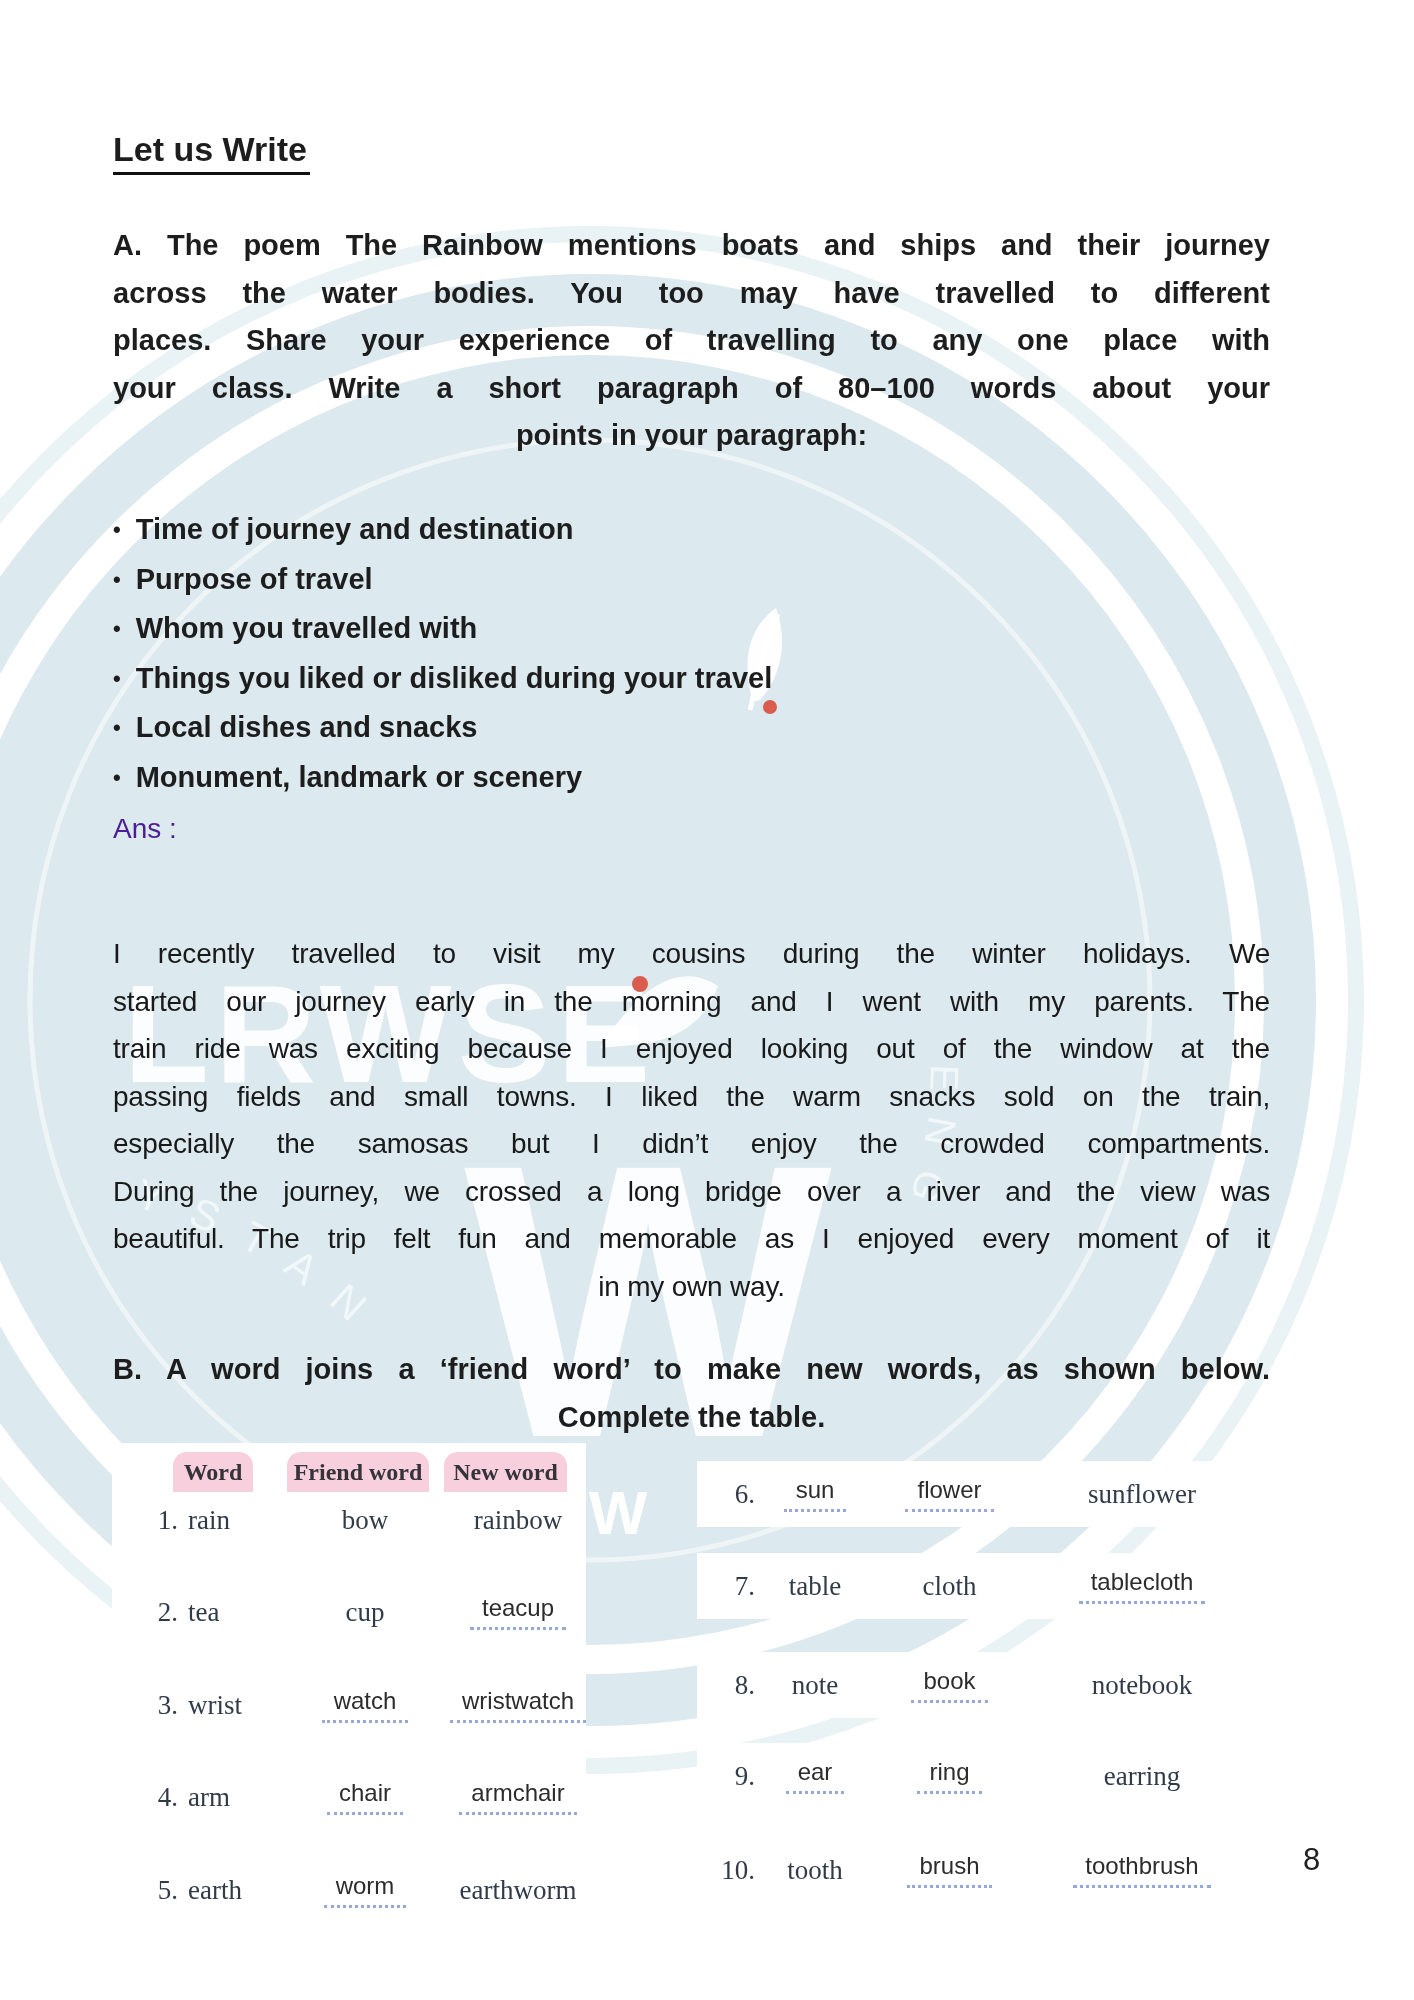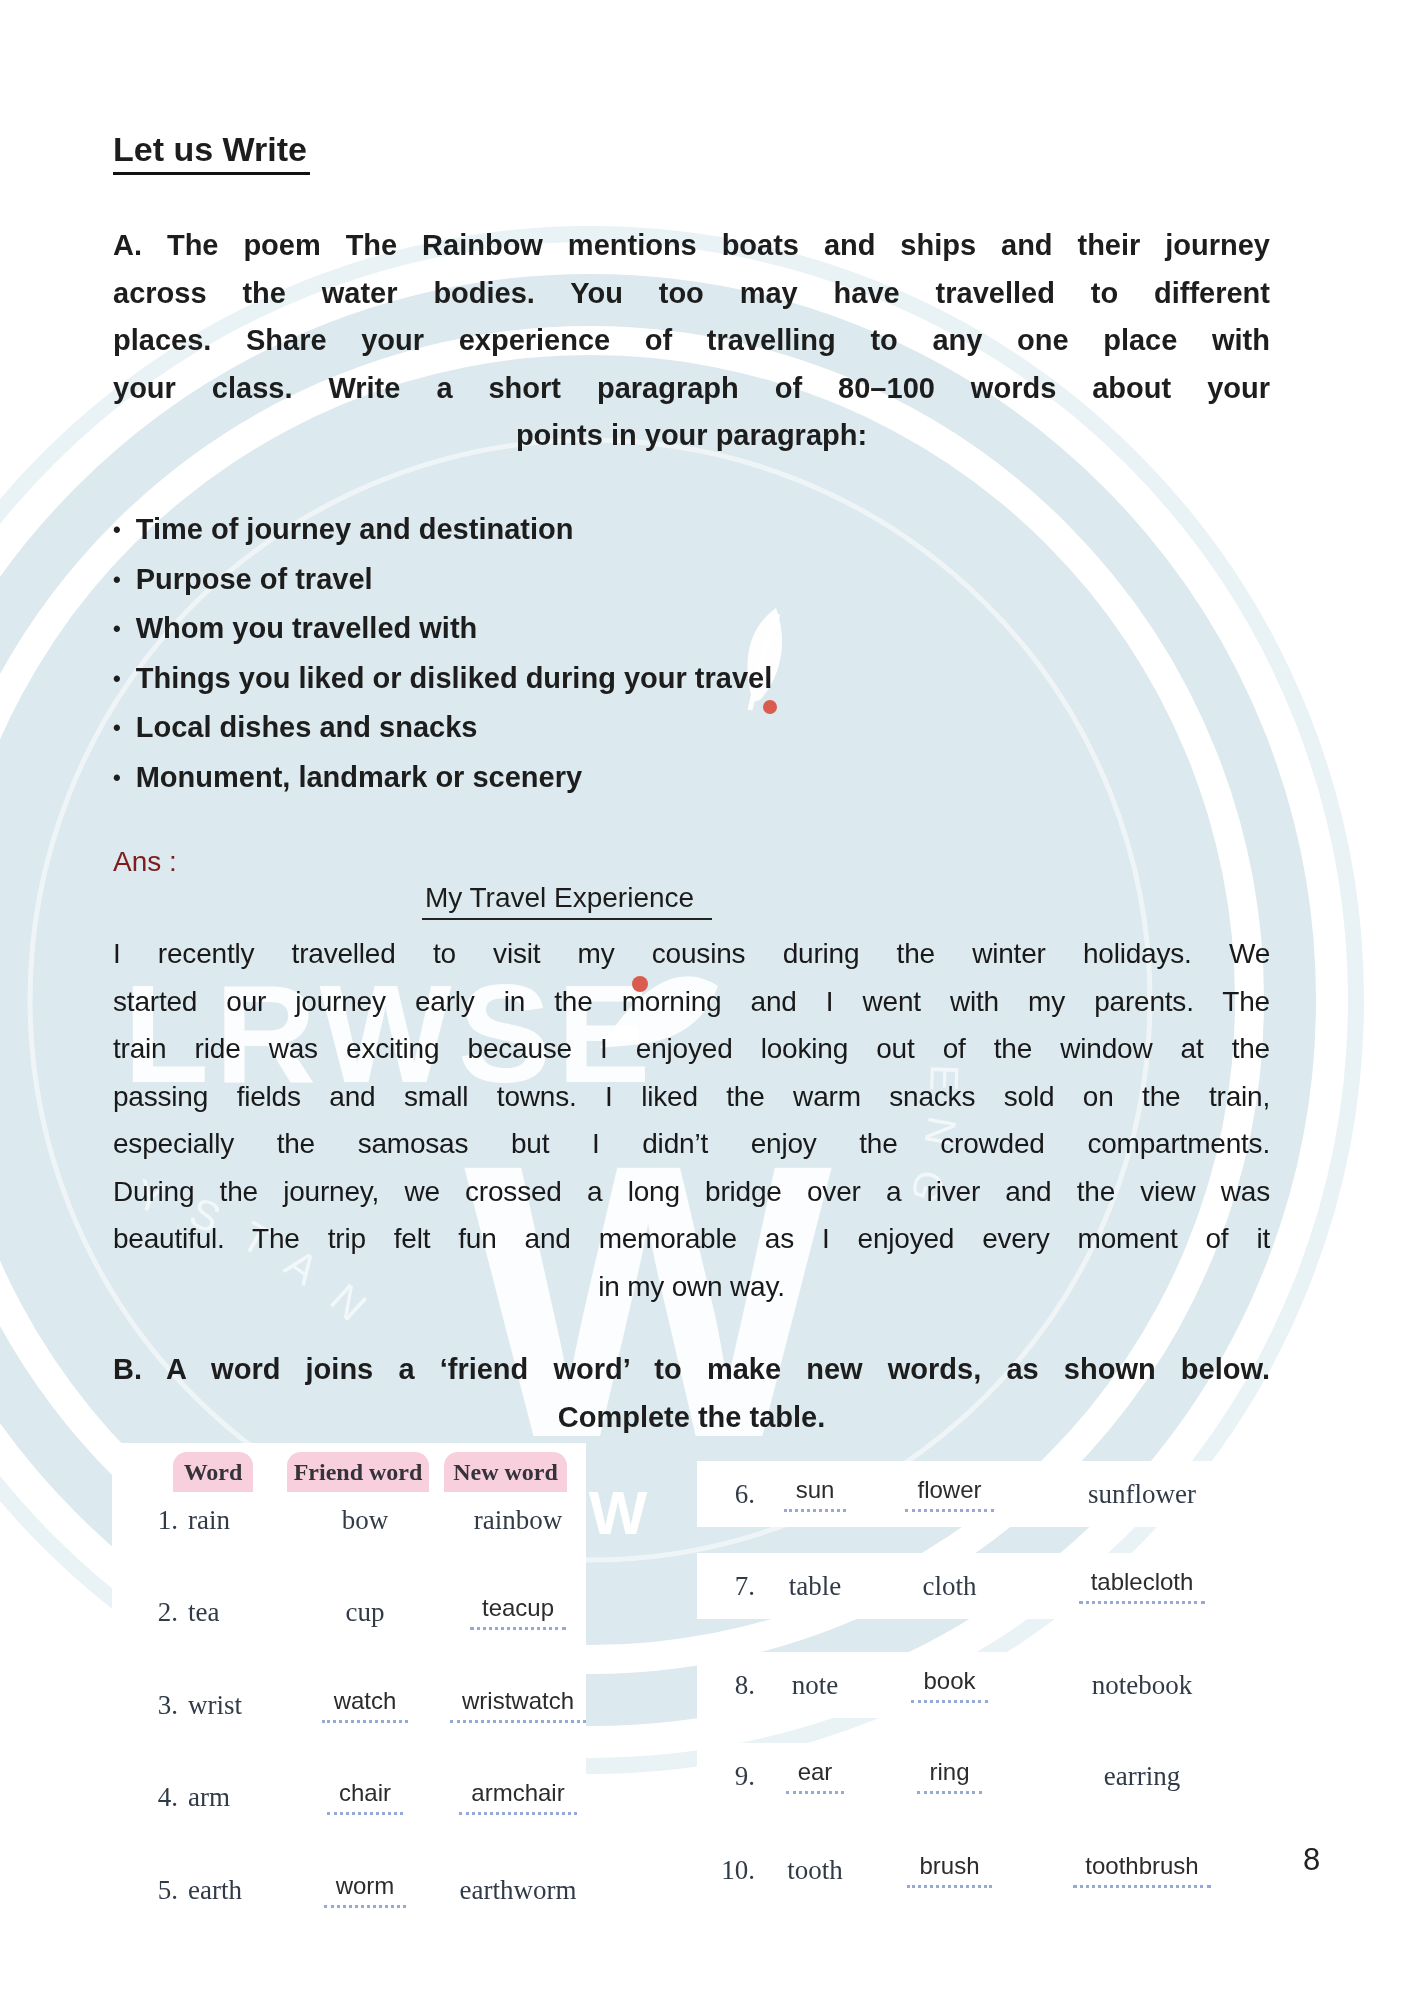--- a/index.html
+++ b/index.html
@@ -10,21 +10,21 @@
 
   
   .heading{position:absolute;left:113px;top:130px;font-size:34px;font-weight:bold;}
   .heading .ul{display:inline-block;border-bottom:3px solid #111;padding:0 3px 3px 0;}
   .block{position:absolute;left:113px;width:1157px;line-height:47.5px;}
   .bold{font-weight:bold;font-size:29px;}
   .reg{font-size:28px;letter-spacing:-0.2px;color:#191919;}
   .jl{text-align:justify;text-align-last:justify;}
   .ll{text-align:center;}
   .bullet::before{content:"•";font-size:22px;margin-right:15px;position:relative;top:-2px;}
-  .ans-label{position:absolute;left:113px;top:846px;font-size:28px;color:#7f1d1d;text-align:right;}
+  .ans-label{position:absolute;left:113px;top:813px;font-size:28px;color:#4c1d95;text-align:right;}
   .ans-title{position:absolute;left:113px;top:882px;width:908px;text-align:center;font-size:28px;color:#1c1c1c;}
   .ans-title .ul{display:inline-block;border-bottom:2px solid #222;padding:0 18px 4px 3px;}
 
   
   .tblL{position:absolute;left:112px;top:1443px;width:474px;height:714px;background:#fff;}
   .hdr{position:absolute;top:9px;height:40px;background:#f8cfdc;border-radius:14px 14px 0 0;
        font-family:"Liberation Serif",serif;font-weight:bold;font-size:24px;color:#35333a;
        display:flex;align-items:center;justify-content:center;}
   .lrow{position:absolute;left:0;width:474px;height:64px;}
   .cell{position:absolute;top:50%;transform:translateY(-50%);}
@@ -92,23 +92,20 @@
     <div class="block bold" style="top:506px;">
       <div class="bullet">Time of journey and destination</div>
       <div class="bullet">Purpose of travel</div>
       <div class="bullet">Whom you travelled with</div>
       <div class="bullet">Things you liked or disliked during your travel</div>
       <div class="bullet">Local dishes and snacks</div>
       <div class="bullet">Monument, landmark or scenery</div>
     </div>
 
     <div class="ans-label">Ans :</div>
-    <div class="ans-title">
-      <span class="ul">My Travel Experience</span>
-    </div>
     <div class="block reg" style="top:930px;">
       <div class="jl">I recently travelled to visit my cousins during the winter holidays. We</div>
       <div class="jl">started our journey early in the morning and I went with my parents. The</div>
       <div class="jl">train ride was exciting because I enjoyed looking out of the window at the</div>
       <div class="jl">passing fields and small towns. I liked the warm snacks sold on the train,</div>
       <div class="jl">especially the samosas but I didn’t enjoy the crowded compartments.</div>
       <div class="jl">During the journey, we crossed a long bridge over a river and the view was</div>
       <div class="jl">beautiful. The trip felt fun and memorable as I enjoyed every moment of it</div>
       <div class="ll">in my own way.</div>
     </div>

